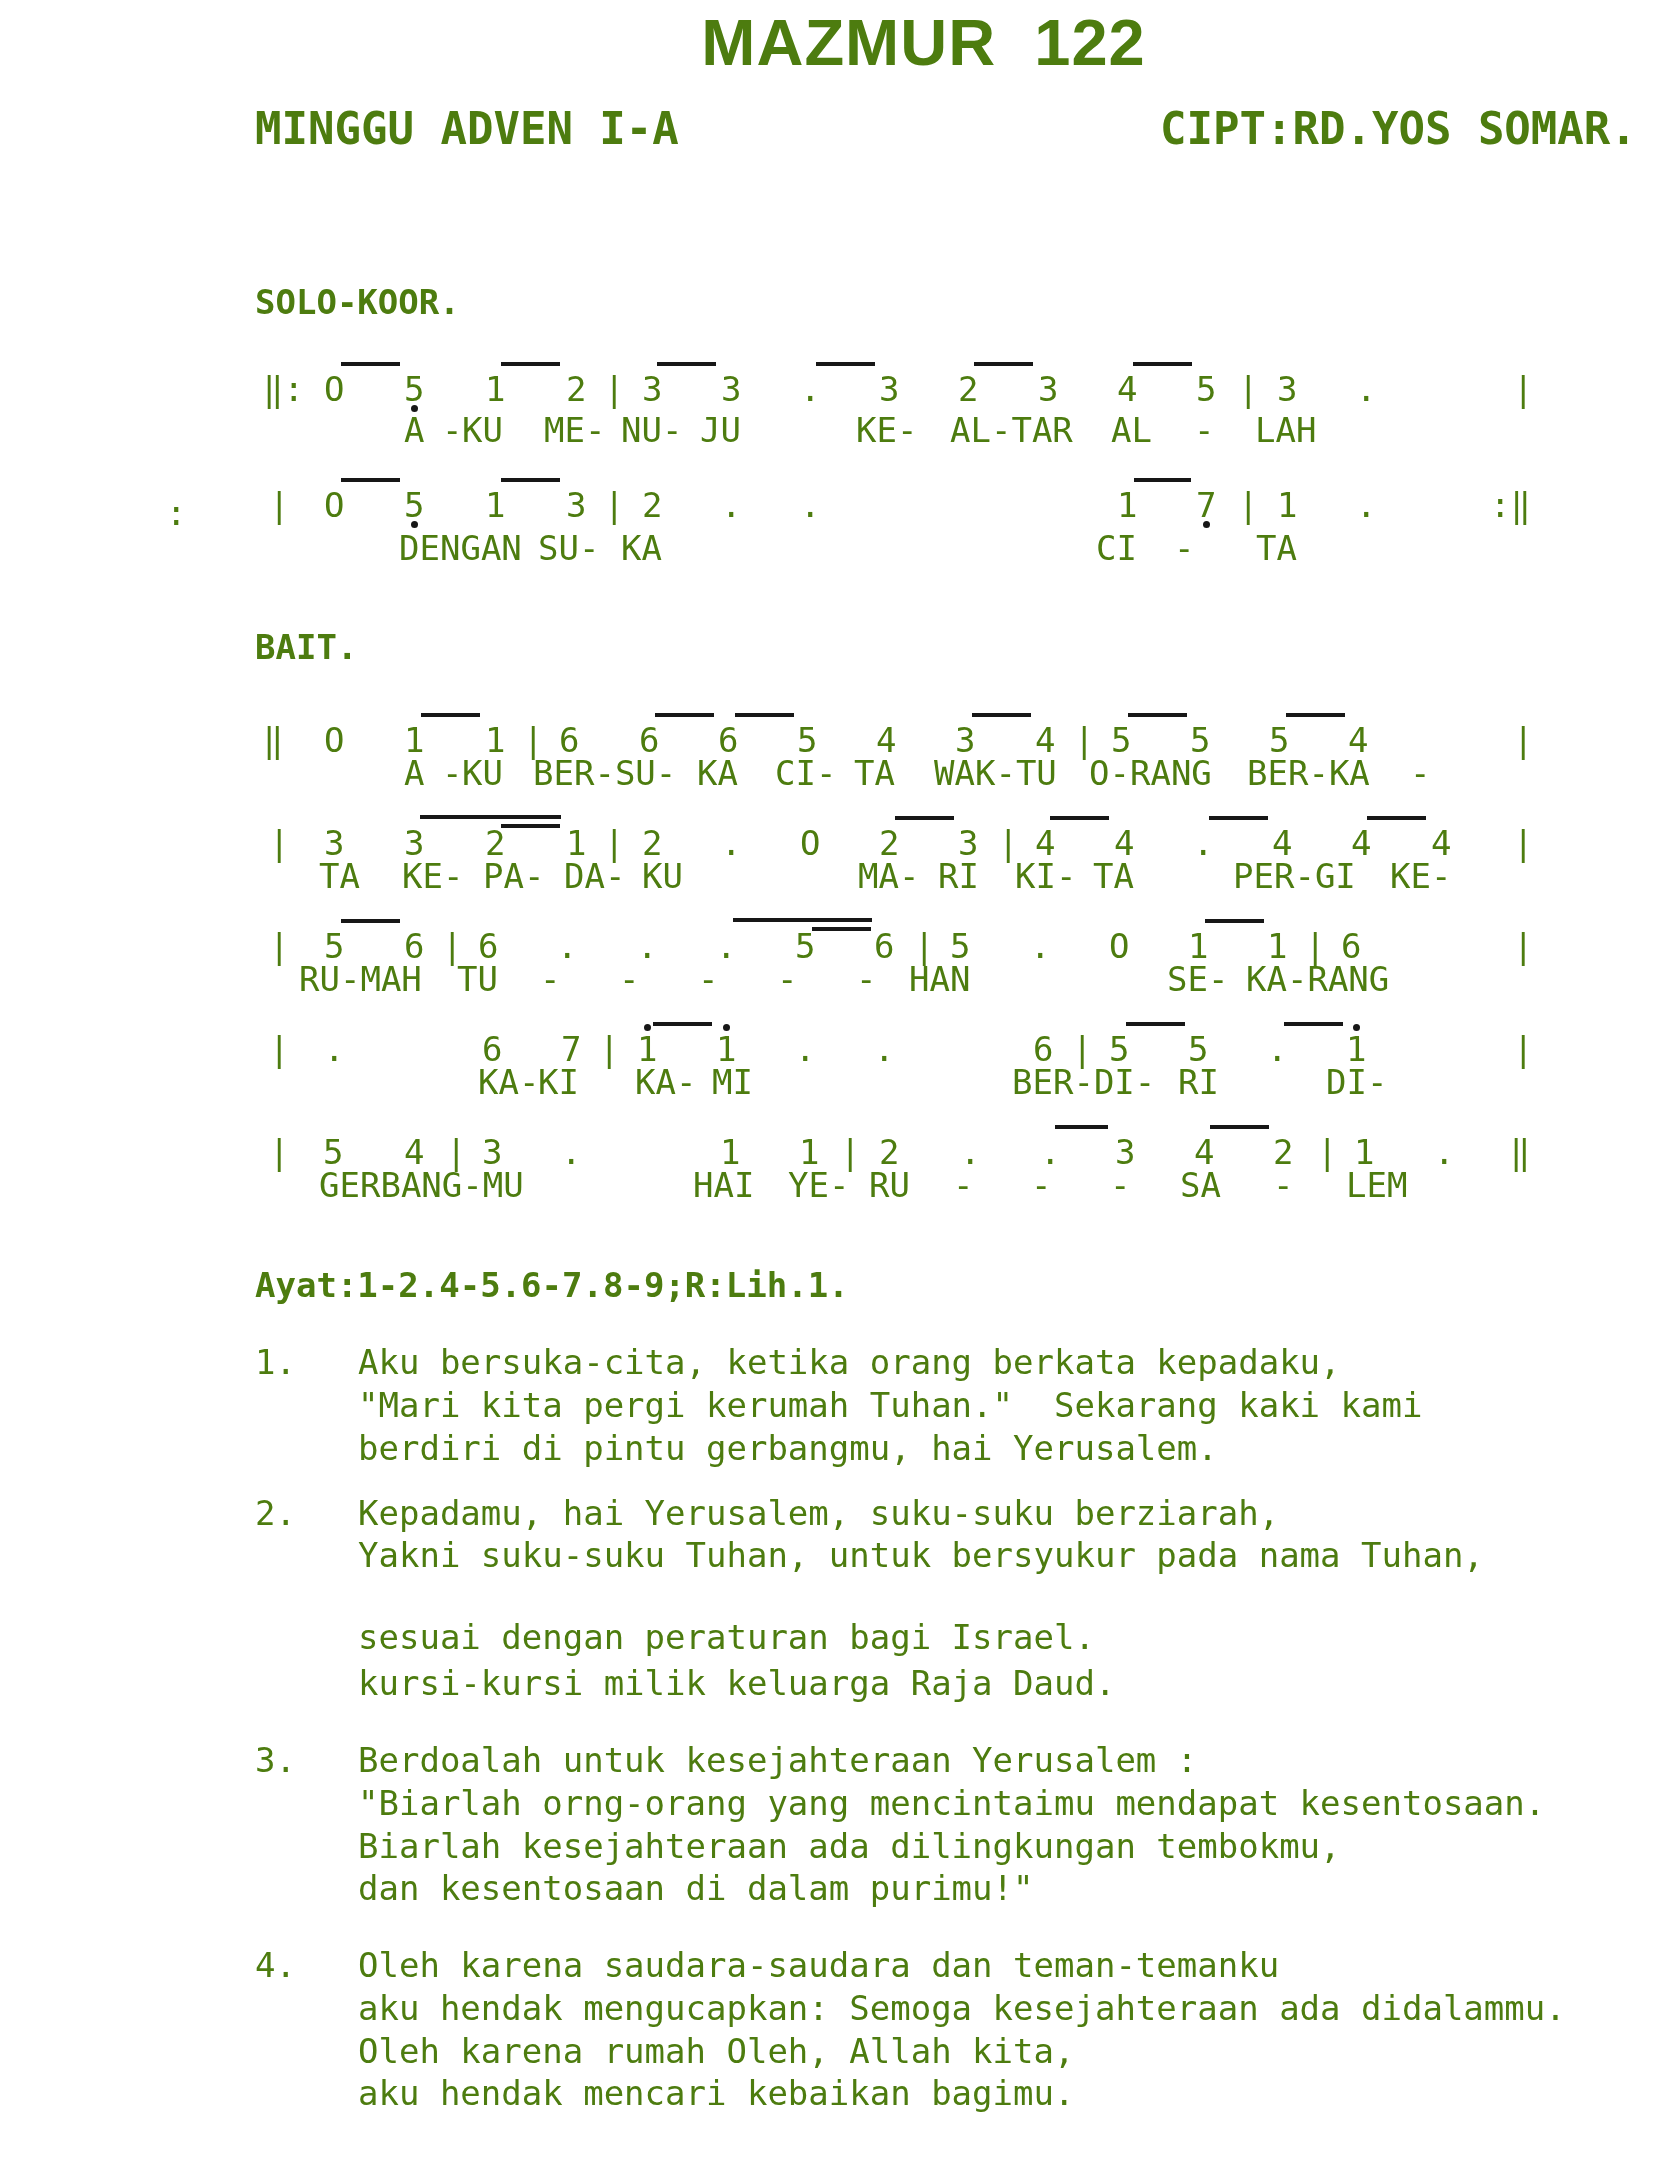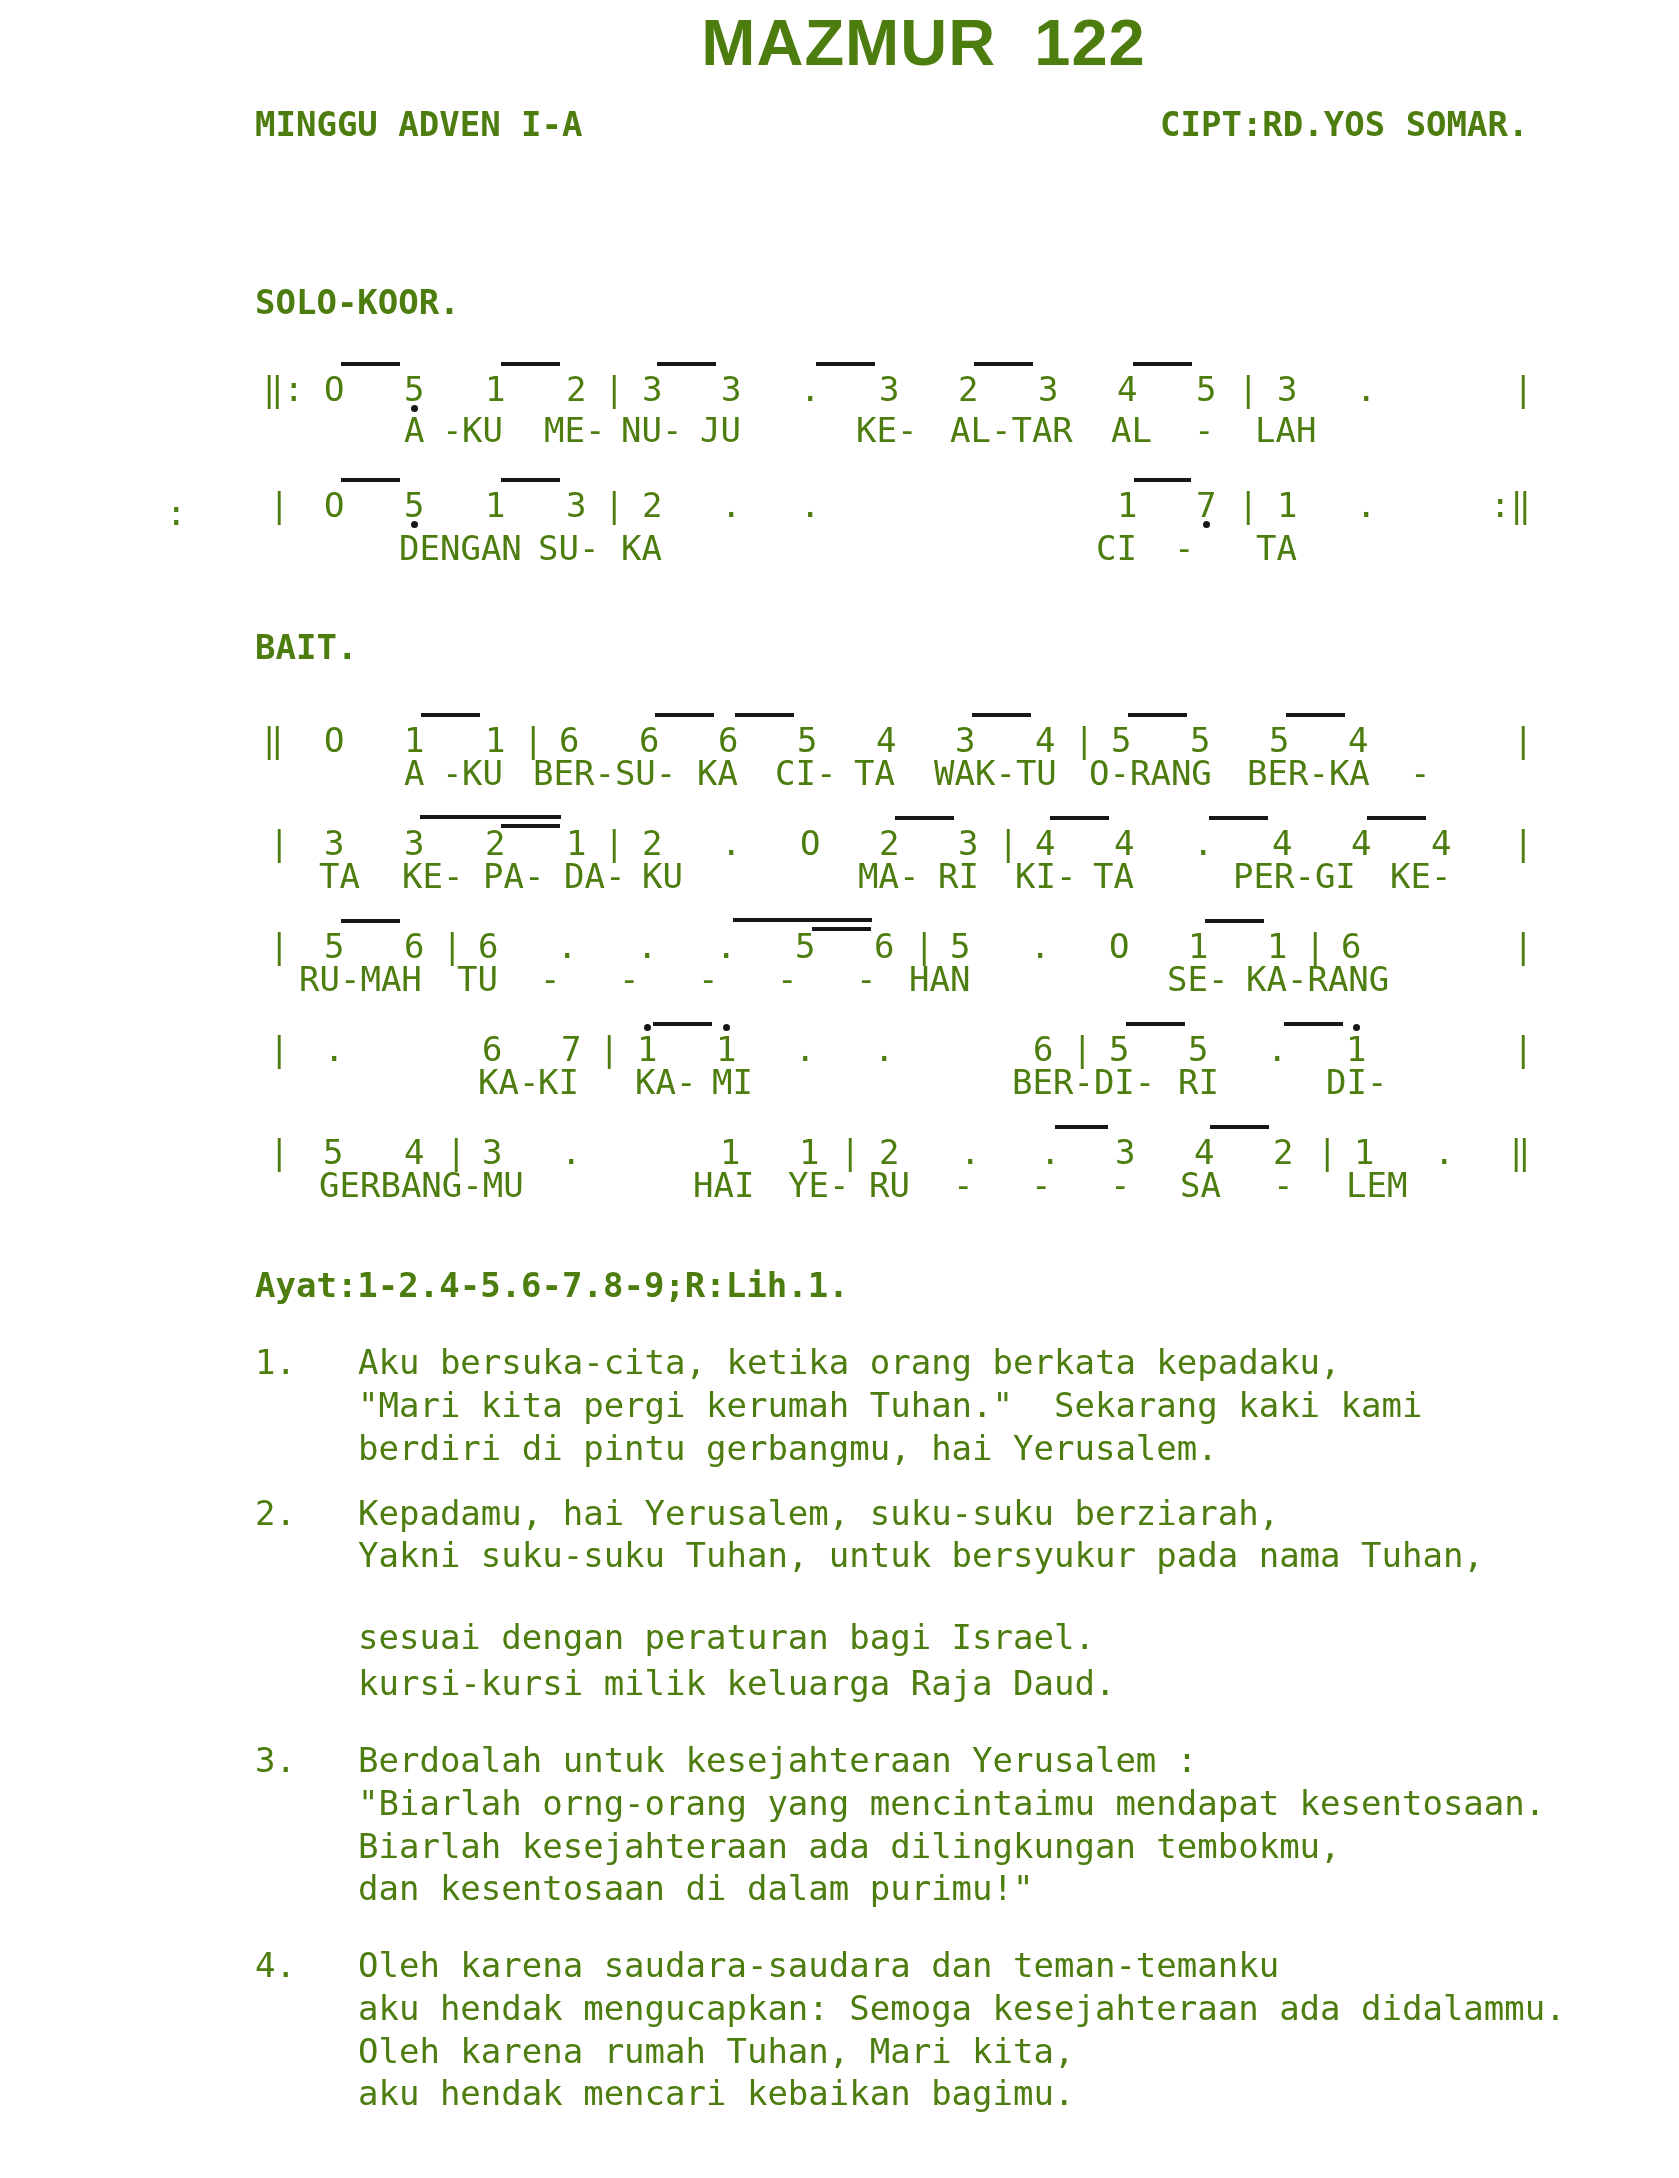--- a/index.html
+++ b/index.html
@@ -14,21 +14,21 @@
   .abs{position:absolute;white-space:pre;line-height:1;}
   #title{
     font-family:"Liberation Sans", sans-serif;
     font-weight:bold;
     font-size:65px;
     letter-spacing:1px;
     top:10px;left:50%;
     transform:translateX(-50%);
     margin-left:84px;
   }
-  .hdr{font-size:34px;font-weight:bold;}
+  .hdr{font-size:44px;font-weight:bold;}
   .heading{font-size:34px;font-weight:bold;}
   .note{font-size:34px;}
   .lyr{font-size:34px;}
   .beam{position:absolute;height:4px;background:#171717;}
   .odot{position:absolute;width:7px;height:7px;border-radius:50%;background:#171717;}
   .vnum,.vline{font-size:34px;}
 </style>
 </head>
 <body>
 
@@ -282,16 +282,16 @@
     <div class="abs vline" style="left: 358px; top: 1620px;">sesuai dengan peraturan bagi Israel.</div>
     <div class="abs vline" style="left: 358px; top: 1666px;">kursi-kursi milik keluarga Raja Daud.</div>
     <div class="abs vnum" style="left: 255px; top: 1743px;">3.</div>
     <div class="abs vline" style="left: 358px; top: 1743px;">Berdoalah untuk kesejahteraan Yerusalem :</div>
     <div class="abs vline" style="left: 358px; top: 1786px;">"Biarlah orng-orang yang mencintaimu mendapat kesentosaan.</div>
     <div class="abs vline" style="left: 358px; top: 1829px;">Biarlah kesejahteraan ada dilingkungan tembokmu,</div>
     <div class="abs vline" style="left: 358px; top: 1871px;">dan kesentosaan di dalam purimu!"</div>
     <div class="abs vnum" style="left: 255px; top: 1948px;">4.</div>
     <div class="abs vline" style="left: 358px; top: 1948px;">Oleh karena saudara-saudara dan teman-temanku</div>
     <div class="abs vline" style="left: 358px; top: 1991px;">aku hendak mengucapkan: Semoga kesejahteraan ada didalammu.</div>
-    <div class="abs vline" style="left: 358px; top: 2034px;">Oleh karena rumah Tuhan, Mari kita,</div>
+    <div class="abs vline" style="left: 358px; top: 2034px;">Oleh karena rumah Oleh, Allah kita,</div>
     <div class="abs vline" style="left: 358px; top: 2076px;">aku hendak mencari kebaikan bagimu.</div>
   </div>
 
 
 </body></html>

